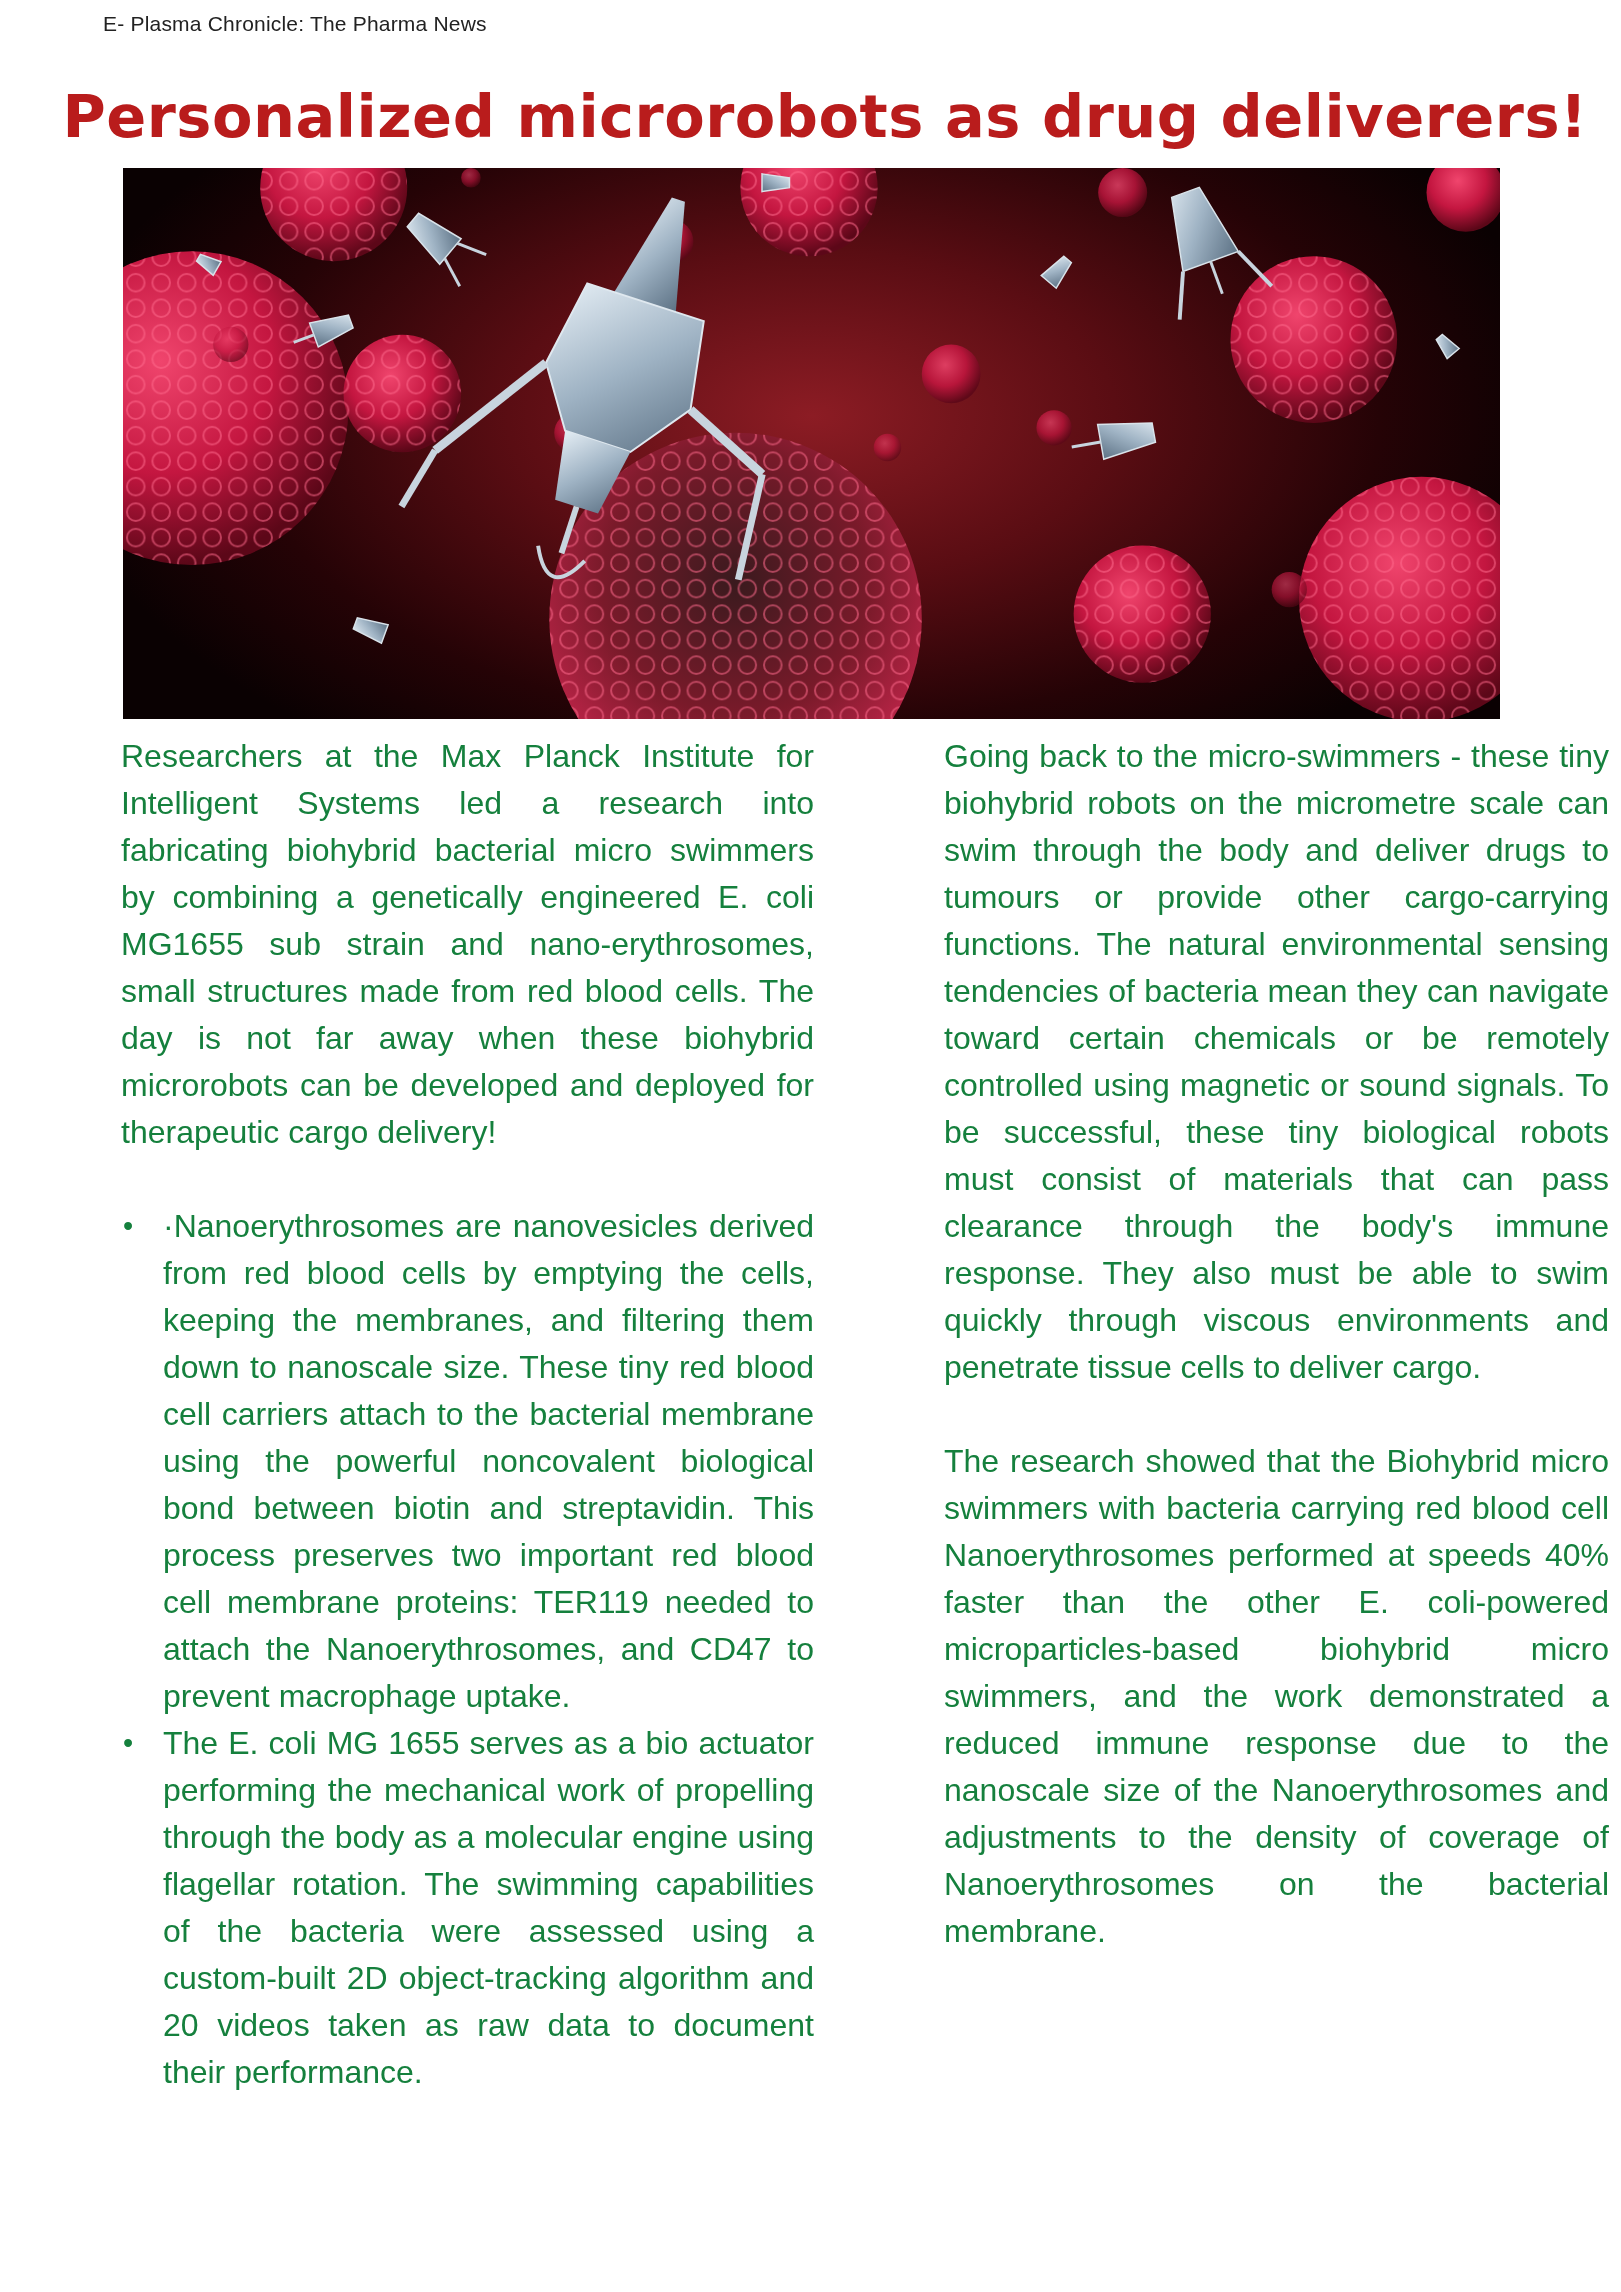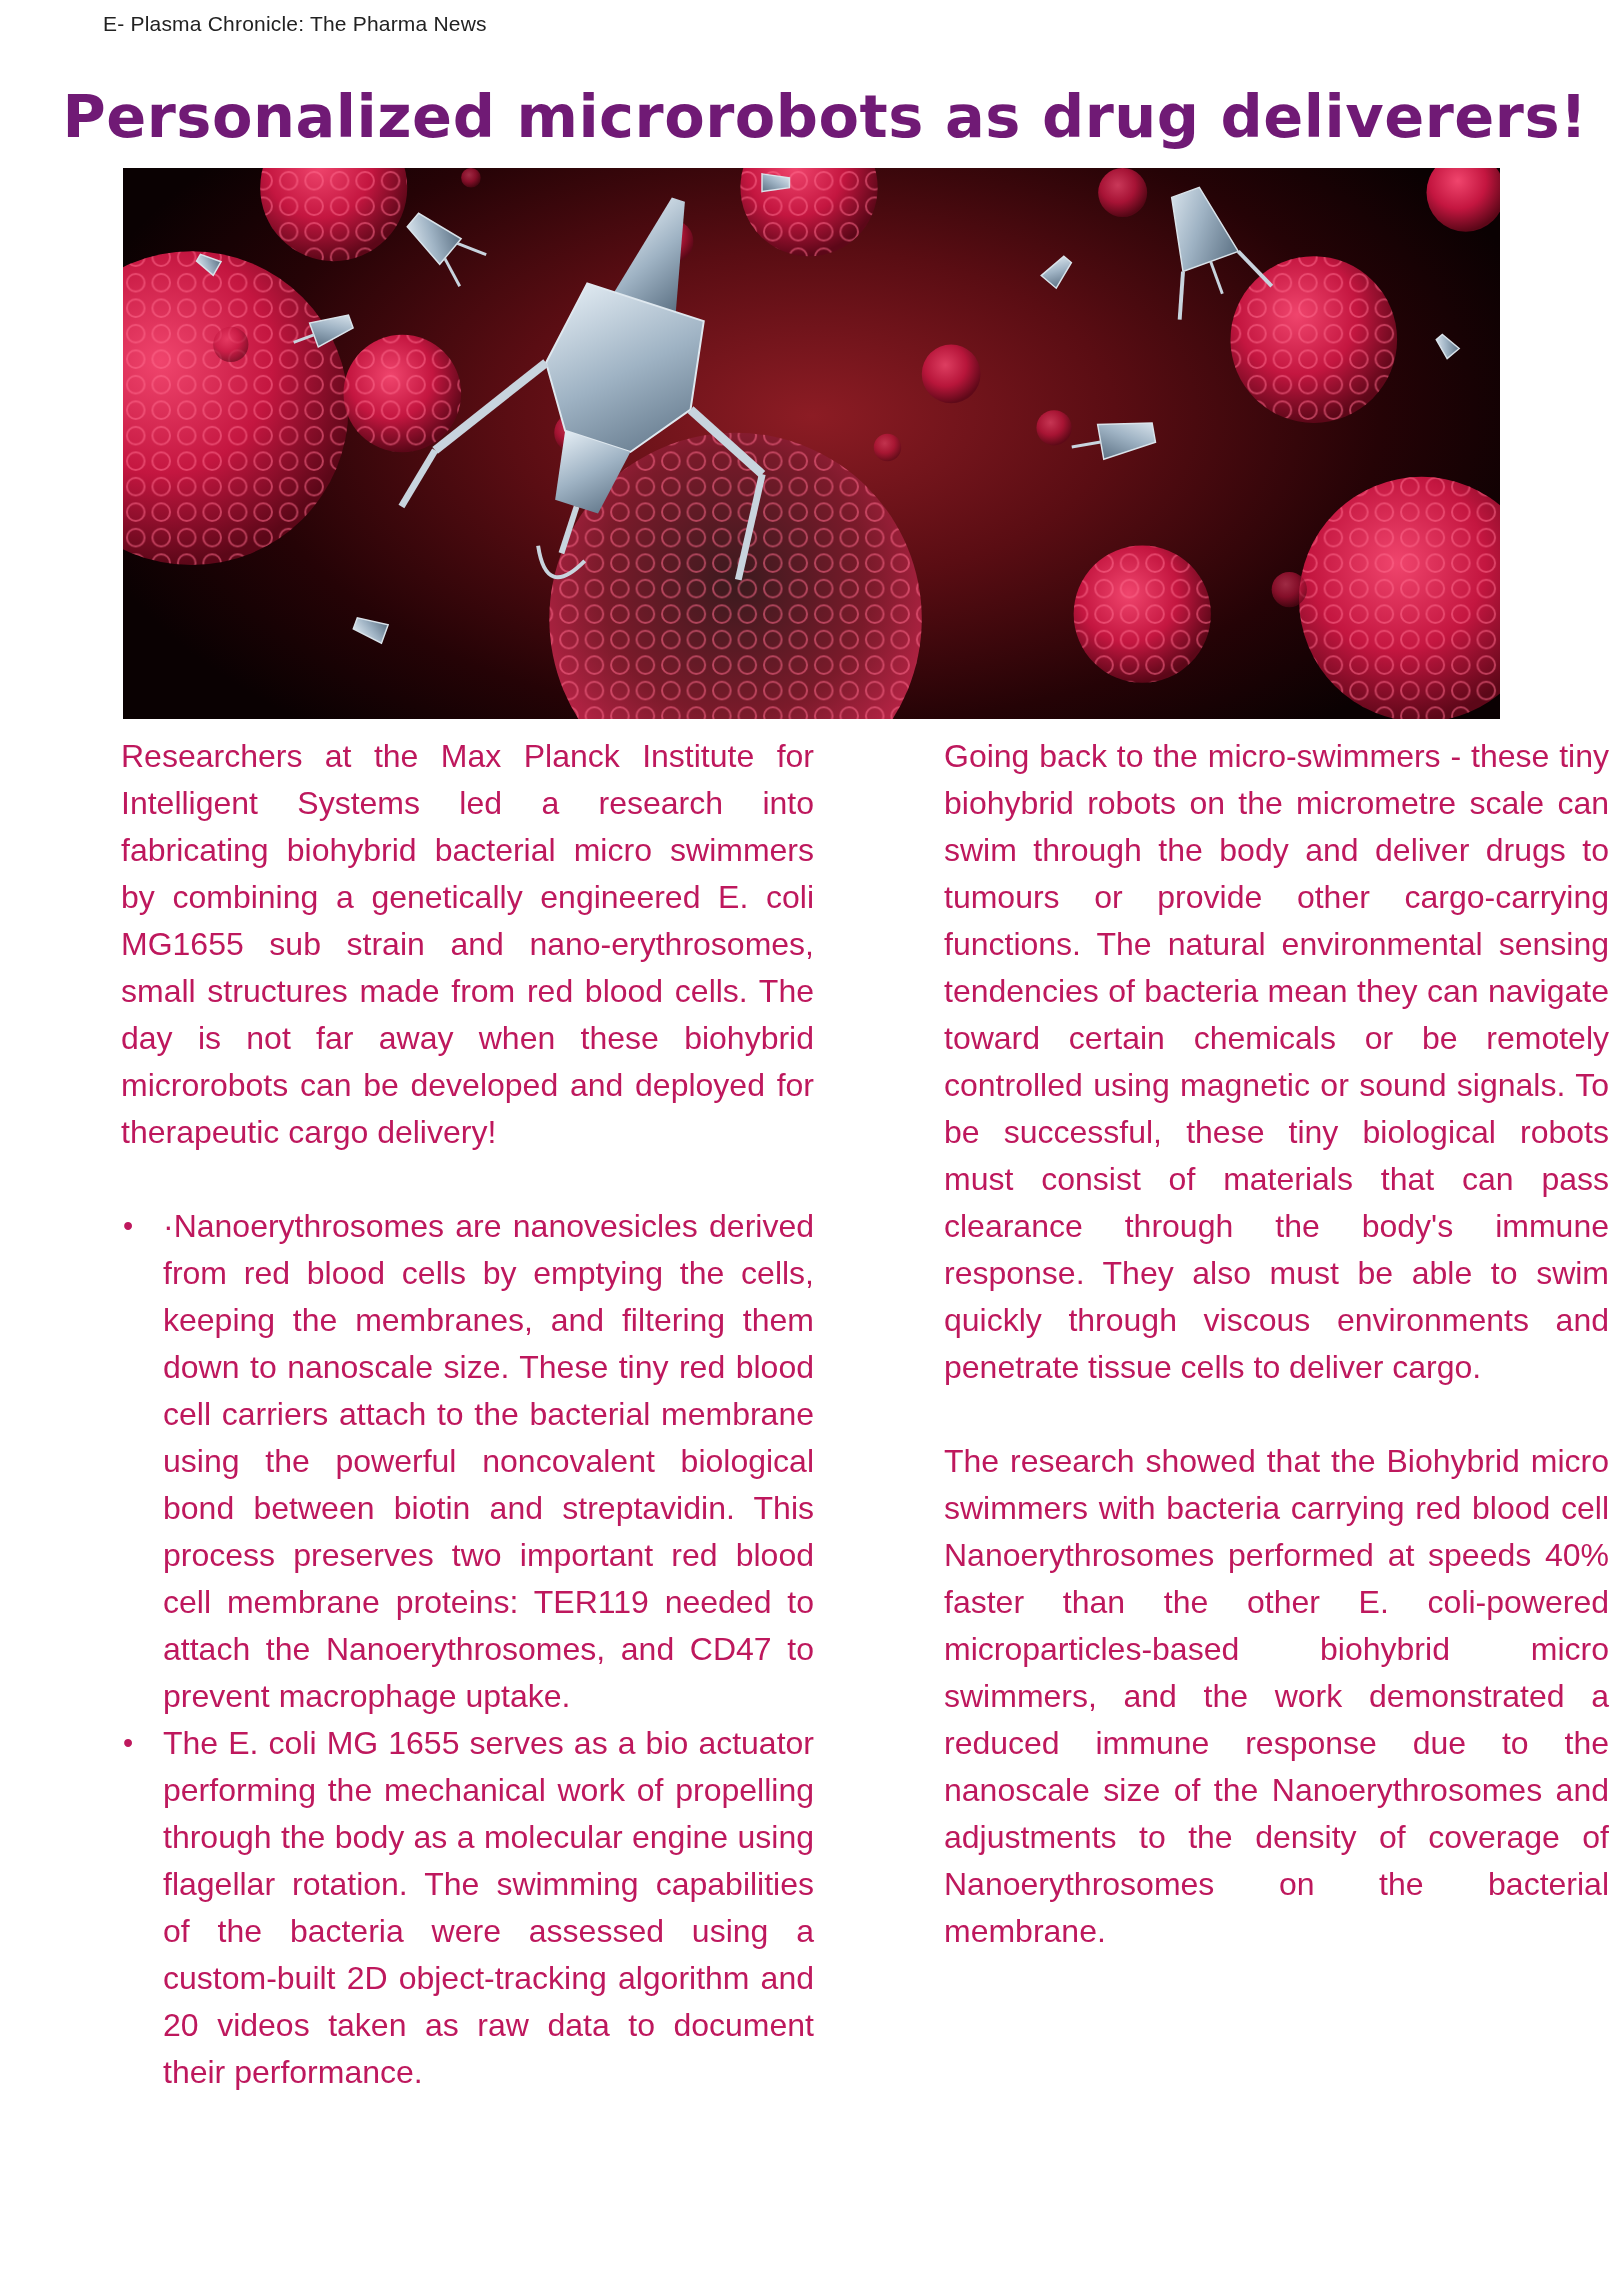--- a/index.html
+++ b/index.html
@@ -6,35 +6,35 @@
     body {
       width: 1621px; height: 2293px; position: relative; overflow: hidden;
       font-family: "Liberation Sans", "DejaVu Sans", sans-serif; color: #1a1a1a;
     }
     .running-header {
       position: absolute; left: 103px; top: 11.8px;
       font-size: 21px; color: #222; letter-spacing: 0.2px;
     }
     .title {
       position: absolute; left: 0; right: 0; top: 78px; margin: 0;
-      text-align: center; font-size: 59px; font-weight: bold; color: #701a75;
+      text-align: center; font-size: 59px; font-weight: bold; color: #b91c1c;
       font-family: "DejaVu Sans", sans-serif; letter-spacing: 0.5px; line-height: 78px;
       padding-left: 29px;
     }
     .hero {
       position: absolute; left: 123px; top: 168px; width: 1377px; height: 551px;
       overflow: hidden;
       background:
         radial-gradient(ellipse 55% 75% at 50% 45%, #8c1c24 0%, #5a0d13 40%, #250306 75%, #0a0102 100%);
     }
     .hero svg { width: 100%; height: 100%; display: block; }
     .col {
       position: absolute; top: 733px;
       font-size: 32px; line-height: 47px; text-align: justify;
-      font-family: "Liberation Sans", sans-serif; color: #be185d;
+      font-family: "Liberation Sans", sans-serif; color: #15803d;
     }
     .col-left { left: 121px; width: 693px; }
     .col-right { left: 944px; width: 665px; }
     .col p { margin: 0; }
     .gap { height: 47px; }
     ul.bullets { list-style: none; margin: 0; padding: 0; }
     ul.bullets li { position: relative; padding-left: 42px; }
     ul.bullets li .dot {
       position: absolute; left: 2px; top: 0; font-size: 29px;
     }

